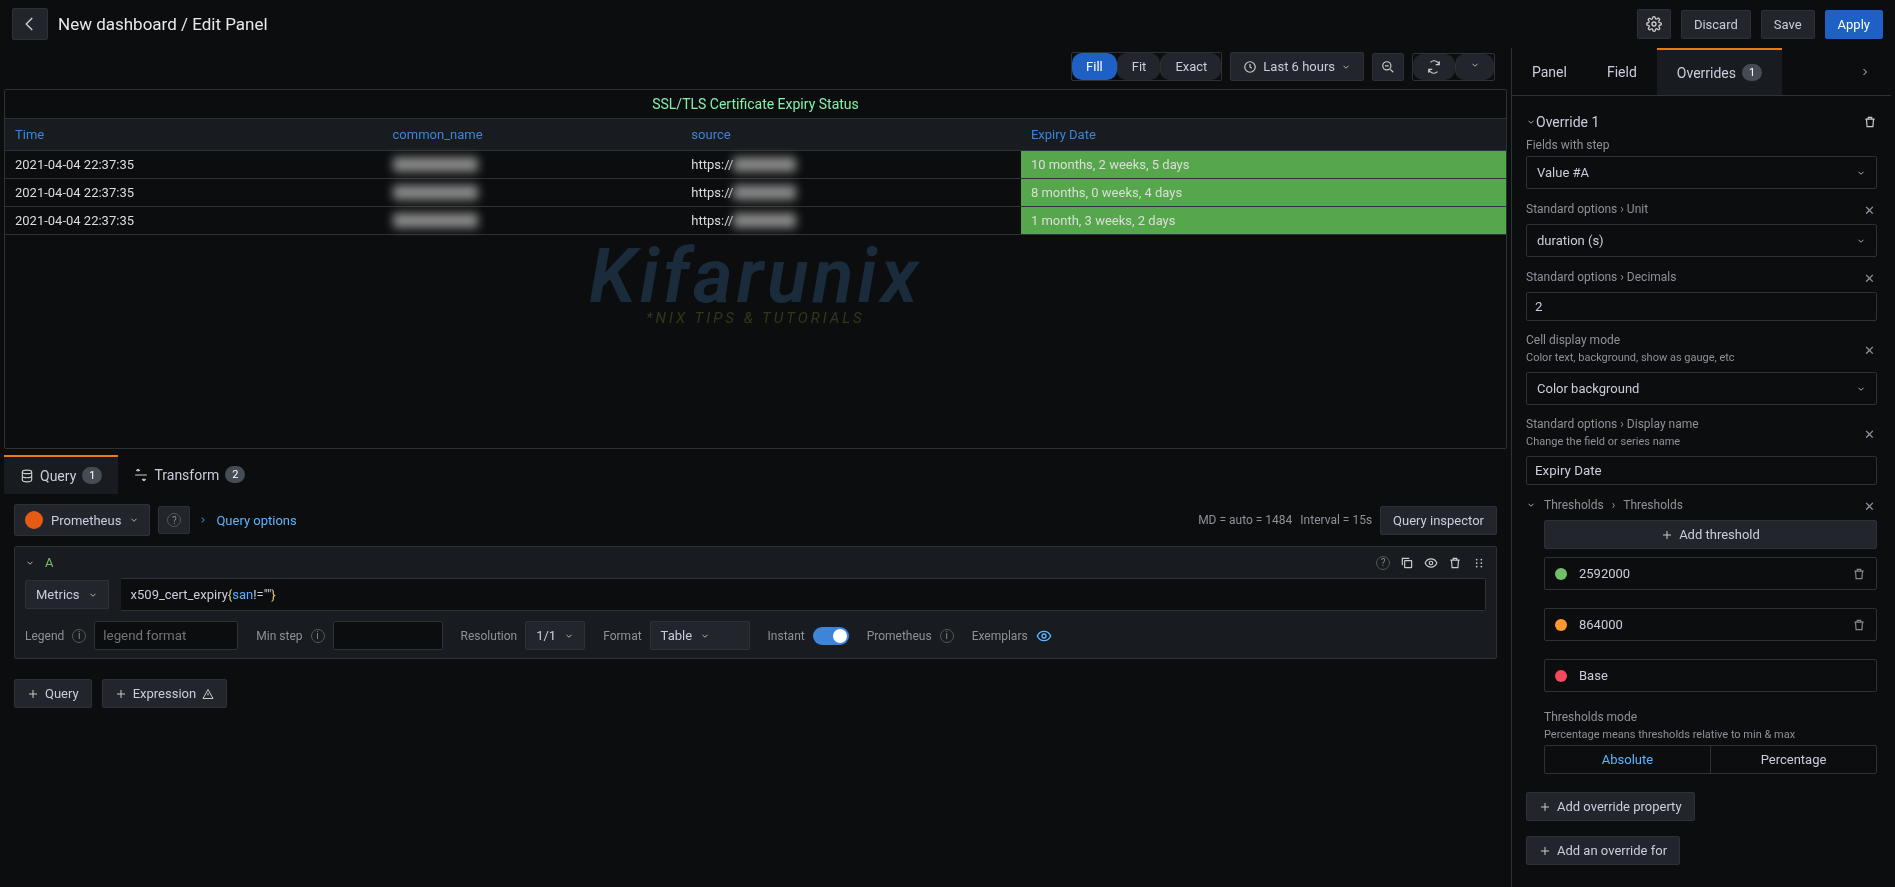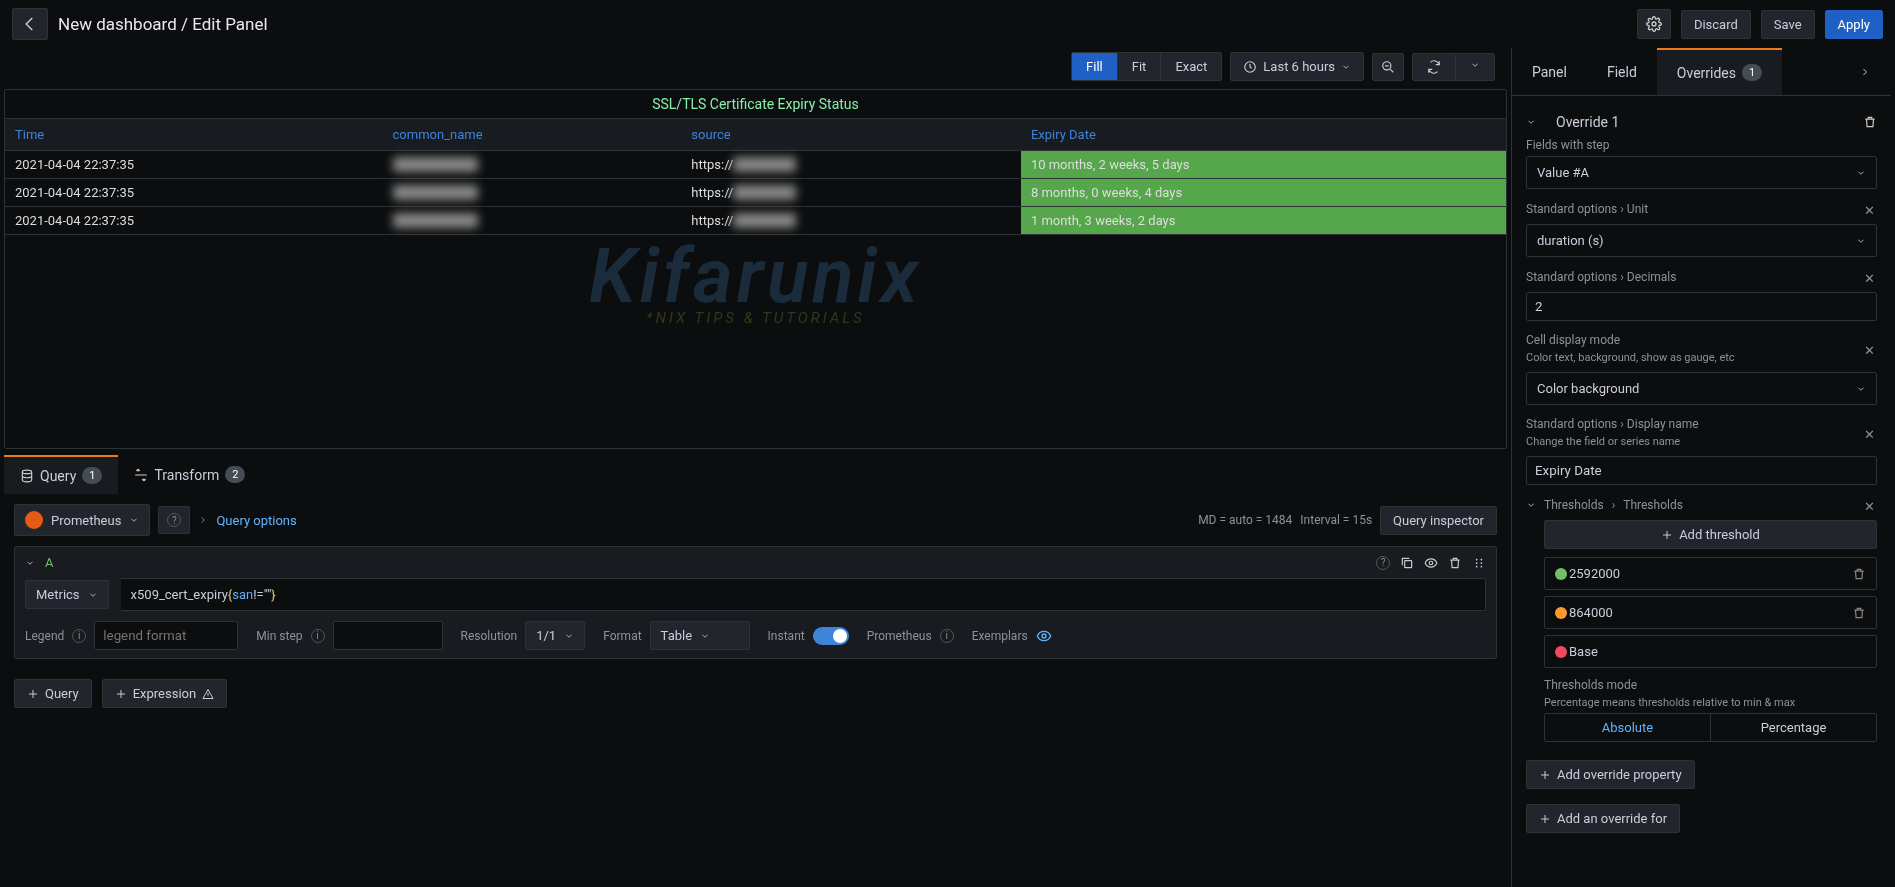--- a/index.html
+++ b/index.html
@@ -21,21 +21,21 @@
   body{margin:0;background:var(--bg);color:var(--text);font-size:13px;width:1895px;height:887px;overflow:hidden;}
   .topbar{display:flex;align-items:center;padding:8px 12px;gap:10px;}
   .topbar .title{font-size:17px;color:#e8e8ed;}
   .topbar .spacer{flex:1;}
   .btn{background:var(--bg-lighter);border:1px solid var(--border);border-radius:2px;padding:6px 12px;color:var(--text);font-size:13px;cursor:pointer;display:inline-flex;align-items:center;gap:6px;}
   .btn.primary{background:var(--bright-blue);border-color:var(--bright-blue);color:#fff;}
   .btn.icon{padding:6px 8px;}
   svg{display:block;}
   .toolbar{display:flex;align-items:center;gap:8px;padding:4px 12px 8px 12px;justify-content:flex-end;}
   .btn-group{display:flex;border:1px solid var(--border);border-radius:2px;overflow:hidden;}
-  .btn-group .seg{padding:6px 14px;background:var(--bg-lighter);color:var(--text);cursor:pointer;font-size:13px;}
+  .btn-group .seg{padding:6px 14px;background:var(--bg-lighter);color:var(--text);cursor:pointer;font-size:13px;border-radius:10px;}
   .btn-group .seg.active{background:var(--bright-blue);color:#fff;}
   .btn-group .seg + .seg{border-left:1px solid var(--border);}
   .main{display:flex;gap:4px;padding:0 4px;}
   .panel-area{flex:1;min-width:0;display:flex;flex-direction:column;}
   .panel-box{border:1px solid var(--border);border-radius:2px;background:var(--bg);height:360px;display:flex;flex-direction:column;margin-bottom:6px;position:relative;}
   .panel-title{text-align:center;padding:6px;font-size:14px;color:#86efac;}
   table.data{width:100%;border-collapse:collapse;}
   table.data th{text-align:left;padding:8px 10px;background:#181b1f;color:var(--blue);font-weight:400;border-top:1px solid var(--border);border-bottom:1px solid var(--border);font-size:13px;}
   table.data td{padding:6px 10px;border-bottom:1px solid var(--border);color:#ddd;}
   .blur{filter:blur(5px);background:#898989;color:transparent;display:inline-block;padding:0 6px;border-radius:2px;}
@@ -65,29 +65,29 @@
   .text-input{background:#0c0d0e;border:1px solid var(--border);border-radius:2px;padding:6px 8px;color:var(--text);width:144px;}
   .toggle{width:36px;height:18px;background:#3e84d8;border-radius:9px;position:relative;}
   .toggle::after{content:"";position:absolute;right:2px;top:2px;width:14px;height:14px;background:#fff;border-radius:50%;}
   .info-ico{width:14px;height:14px;border:1px solid #555;border-radius:50%;display:inline-flex;align-items:center;justify-content:center;font-size:10px;color:#888;}
   .add-row{display:flex;gap:10px;padding:10px;}
   
   .sidepanel{width:380px;border-left:1px solid var(--border);padding-top:0;}
   .sidepanel .tabs{border-bottom:1px solid var(--border);}
   .sidepanel .tab{padding:14px 20px;}
   .side-body{padding:10px 14px;overflow-y:auto;height:800px;}
-  .section-head{display:flex;align-items:center;gap:20px;padding:8px 0;}
+  .section-head{display:flex;align-items:center;gap:0;padding:8px 0;}
   .section-head .title{font-size:14px;}
   .field-group{margin-bottom:12px;}
   .field-label{font-size:12px;color:var(--text-dim);margin-bottom:4px;display:block;}
   .field-label .crumb{color:var(--text-dim);}
   .sub-label{font-size:11px;color:var(--text-dim);margin-bottom:4px;display:block;}
   .select-full{display:flex;align-items:center;justify-content:space-between;background:#0c0d0e;border:1px solid var(--border);border-radius:2px;padding:8px 10px;}
   .remove-ico{color:var(--text-dim);cursor:pointer;padding:2px;}
-  .thresh-row{display:flex;align-items:center;gap:2px;background:#0c0d0e;border:1px solid var(--border);border-radius:2px;padding:8px 10px;margin-bottom:6px;}
+  .thresh-row{display:flex;align-items:center;gap:12px;background:#0c0d0e;border:1px solid var(--border);border-radius:2px;padding:8px 10px;margin-bottom:18px;}
   .dot{width:12px;height:12px;border-radius:50%;}
   .flexrow{display:flex;align-items:center;gap:8px;}
   .label-row{display:flex;align-items:center;justify-content:space-between;margin-bottom:4px;}
   .right-top-tabs{display:flex;align-items:center;}
   .right-top-tabs .tab.active{border-top:2px solid var(--orange);}
   .seg-group{display:flex;border:1px solid var(--border);border-radius:2px;overflow:hidden;}
   .seg-group .half{flex:1;text-align:center;padding:6px 0;cursor:pointer;}
   .seg-group .half.active{color:#5eb5ff;}
   .seg-group .half + .half{border-left:1px solid var(--border);}
 </style>

